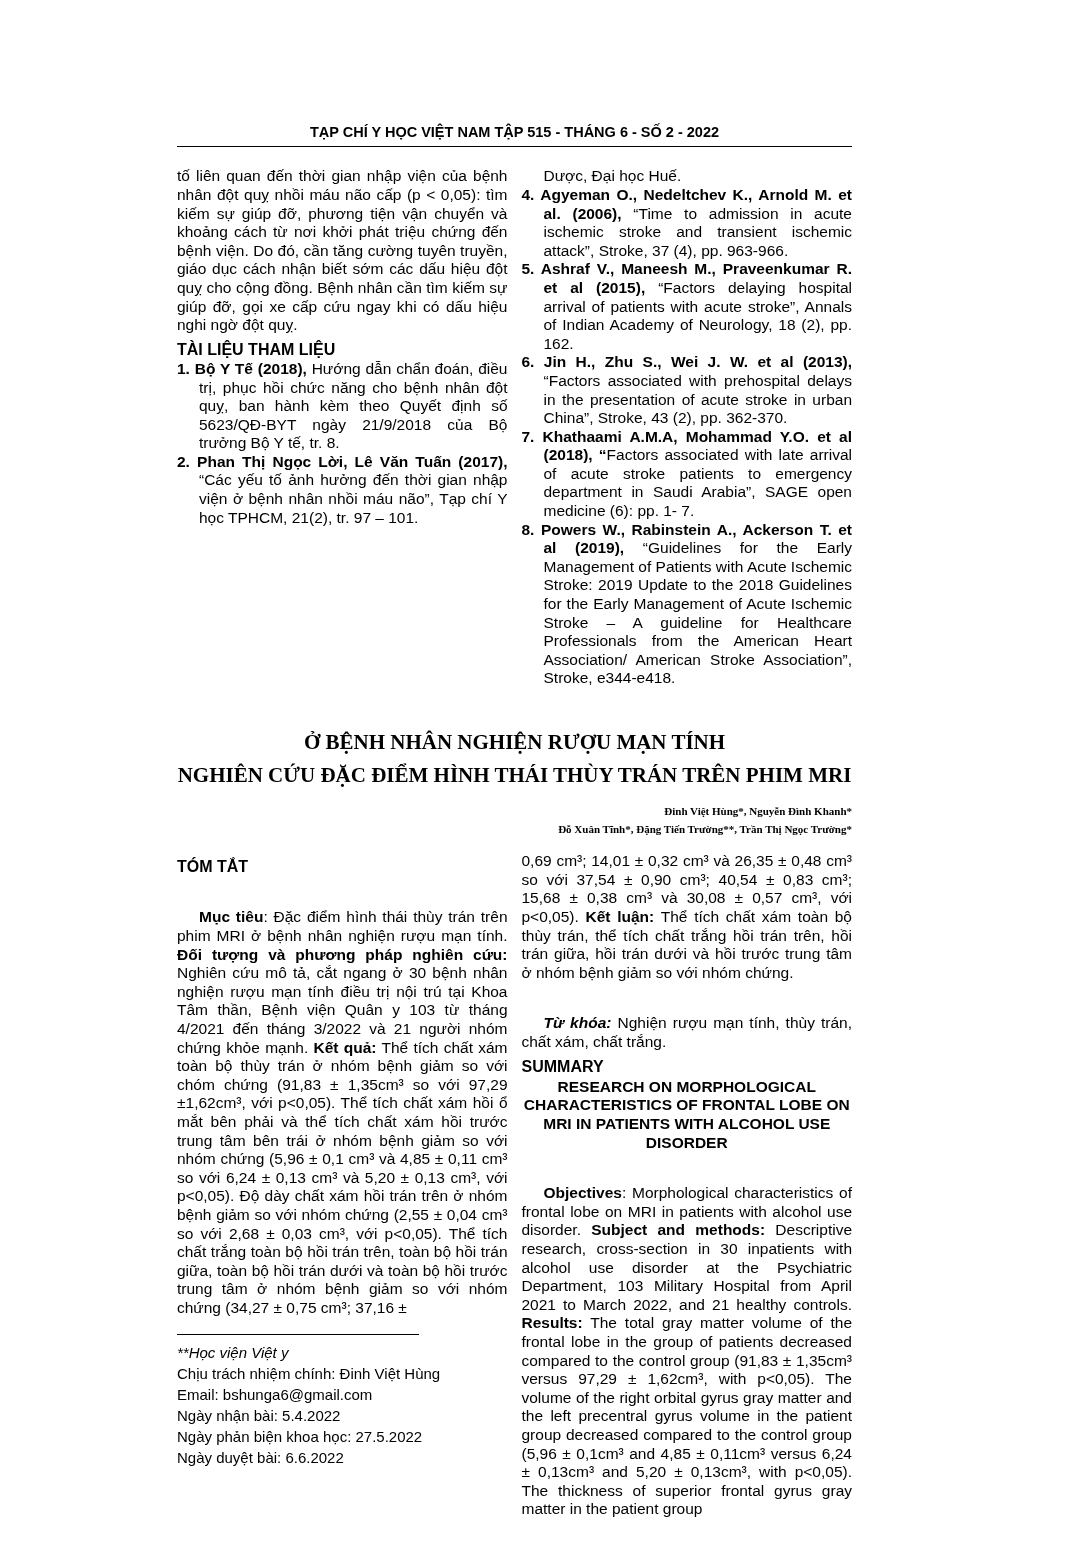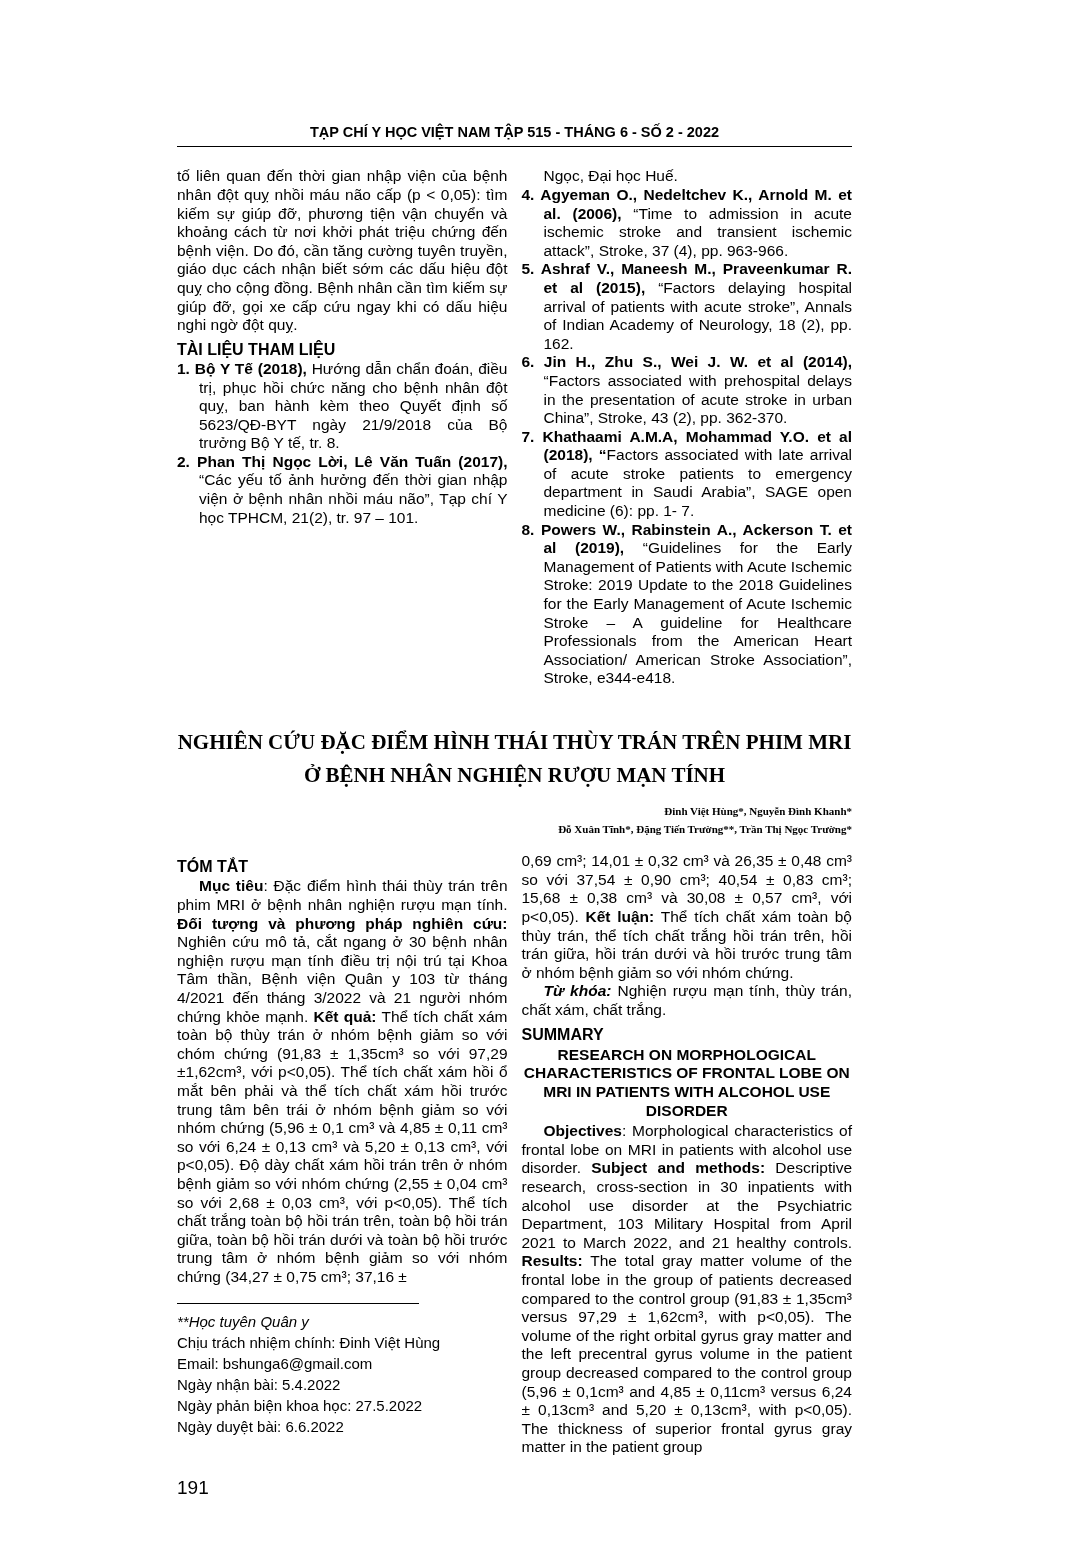--- a/index.html
+++ b/index.html
@@ -27,21 +27,21 @@
     padding-bottom: 5px;
     border-bottom: 1.6px solid #000;
   }
 
   .cols { display: flex; gap: 14px; }
   .col { flex: 1 1 0; min-width: 0; }
 
   .top-section { margin-top: 20px; }
 
   .para { text-align: justify; }
-  .indent { text-indent: 22px; }
+  .indent { text-indent: 22px; margin-top: 32px; }
 
   .section-heading {
     font-weight: bold;
     font-size: 16px;
     margin-top: 5px;
     margin-bottom: 1px;
   }
 
   .ref {
     text-align: justify;
@@ -107,58 +107,58 @@
 
       <div class="ref">
         <span class="b">1.</span><span><span class="b"> Bộ Y Tế (2018),</span><span> Hướng dẫn chẩn đoán, điều trị, phục hồi chức năng cho bệnh nhân đột quỵ, ban hành kèm theo Quyết định số 5623/QĐ-BYT ngày 21/9/2018 của Bộ trưởng Bộ Y tế, tr. 8.</span></span>
       </div>
       <div class="ref">
         <span class="b">2.</span><span><span class="b"> Phan Thị Ngọc Lời, Lê Văn Tuấn (2017),</span><span> “Các yếu tố ảnh hưởng đến thời gian nhập viện ở bệnh nhân nhồi máu não”, Tạp chí Y học TPHCM, 21(2), tr. 97 – 101.</span></span>
       </div>
     </div>
 
     <div class="col">
-      <p class="para ref-continuation">Ngọc, Đại học Huế.</p>
+      <p class="para ref-continuation">Dược, Đại học Huế.</p>
 
       <div class="ref">
         <span class="b">4.</span><span><span class="b"> Agyeman O., Nedeltchev K., Arnold M. et al. (2006),</span><span> “Time to admission in acute ischemic stroke and transient ischemic attack”, Stroke, 37 (4), pp. 963-966.</span></span>
       </div>
       <div class="ref">
         <span class="b">5.</span><span><span class="b"> Ashraf V., Maneesh M., Praveenkumar R. et al (2015),</span><span> “Factors delaying hospital arrival of patients with acute stroke”, Annals of Indian Academy of Neurology, 18 (2), pp. 162.</span></span>
       </div>
       <div class="ref">
-        <span class="b">6.</span><span><span class="b"> Jin H., Zhu S., Wei J. W. et al (2014),</span><span> “Factors associated with prehospital delays in the presentation of acute stroke in urban China”, Stroke, 43 (2), pp. 362-370.</span></span>
+        <span class="b">6.</span><span><span class="b"> Jin H., Zhu S., Wei J. W. et al (2013),</span><span> “Factors associated with prehospital delays in the presentation of acute stroke in urban China”, Stroke, 43 (2), pp. 362-370.</span></span>
       </div>
       <div class="ref">
         <span class="b">7.</span><span><span class="b"> Khathaami A.M.A, Mohammad Y.O. et al (2018), “</span><span>Factors associated with late arrival of acute stroke patients to emergency department in Saudi Arabia”, SAGE open medicine (6): pp. 1- 7.</span></span>
       </div>
       <div class="ref">
         <span class="b">8.</span><span><span class="b"> Powers W., Rabinstein A., Ackerson T. et al (2019),</span><span> “Guidelines for the Early Management of Patients with Acute Ischemic Stroke: 2019 Update to the 2018 Guidelines for the Early Management of Acute Ischemic Stroke – A guideline for Healthcare Professionals from the American Heart Association/ American Stroke Association”, Stroke, e344-e418.</span></span>
       </div>
     </div>
   </section>
 
   <h1 class="article-title">
+    <span class="title-line">Ở BỆNH NHÂN NGHIỆN RƯỢU MẠN TÍNH</span>
     <span class="title-line">NGHIÊN CỨU ĐẶC ĐIỂM HÌNH THÁI THÙY TRÁN TRÊN PHIM MRI</span>
-    <span class="title-line">Ở BỆNH NHÂN NGHIỆN RƯỢU MẠN TÍNH</span>
   </h1>
 
   <div class="authors">
     <div>Đinh Việt Hùng*, Nguyễn Đình Khanh*</div>
     <div>Đỗ Xuân Tĩnh*, Đặng Tiến Trường**, Trần Thị Ngọc Trường*</div>
   </div>
 
   <section class="cols main-section">
     <div class="col">
       <h3 class="section-heading">TÓM TẮT</h3>
       <p class="para indent"><span class="b">Mục tiêu</span><span>: Đặc điểm hình thái thùy trán trên phim MRI ở bệnh nhân nghiện rượu mạn tính. </span><span class="b">Đối tượng và phương pháp nghiên cứu:</span><span> Nghiên cứu mô tả, cắt ngang ở 30 bệnh nhân nghiện rượu mạn tính điều trị nội trú tại Khoa Tâm thần, Bệnh viện Quân y 103 từ tháng 4/2021 đến tháng 3/2022 và 21 người nhóm chứng khỏe mạnh. </span><span class="b">Kết quả:</span><span> Thể tích chất xám toàn bộ thùy trán ở nhóm bệnh giảm so với chóm chứng (91,83 ± 1,35cm³ so với 97,29 ±1,62cm³, với p&lt;0,05). Thể tích chất xám hồi ổ mắt bên phải và thể tích chất xám hồi trước trung tâm bên trái ở nhóm bệnh giảm so với nhóm chứng (5,96 ± 0,1 cm³ và 4,85 ± 0,11 cm³ so với 6,24 ± 0,13 cm³ và 5,20 ± 0,13 cm³, với p&lt;0,05). Độ dày chất xám hồi trán trên ở nhóm bệnh giảm so với nhóm chứng (2,55 ± 0,04 cm³ so với 2,68 ± 0,03 cm³, với p&lt;0,05). Thể tích chất trắng toàn bộ hồi trán trên, toàn bộ hồi trán giữa, toàn bộ hồi trán dưới và toàn bộ hồi trước trung tâm ở nhóm bệnh giảm so với nhóm chứng (34,27 ± 0,75 cm³; 37,16 ±</span></p>
 
       <div class="footnote-block">
         <div class="footnote-rule"></div>
-        <div class="footnote-line"><span class="i">**Học tuyên Quân y</span></div>
+        <div class="footnote-line"><span class="i">**Học viện Việt y</span></div>
         <div class="footnote-line"><span>Chịu trách nhiệm chính: Đinh Việt Hùng</span></div>
         <div class="footnote-line"><span>Email: bshunga6@gmail.com</span></div>
         <div class="footnote-line"><span>Ngày nhận bài: 5.4.2022</span></div>
         <div class="footnote-line"><span>Ngày phản biện khoa học: 27.5.2022</span></div>
         <div class="footnote-line"><span>Ngày duyệt bài: 6.6.2022</span></div>
       </div>
     </div>
 
     <div class="col">
       <p class="para"><span>0,69 cm³; 14,01 ± 0,32 cm³ và 26,35 ± 0,48 cm³ so với 37,54 ± 0,90 cm³; 40,54 ± 0,83 cm³; 15,68 ± 0,38 cm³ và 30,08 ± 0,57 cm³, với p&lt;0,05). </span><span class="b">Kết luận:</span><span> Thể tích chất xám toàn bộ thùy trán, thể tích chất trắng hồi trán trên, hồi trán giữa, hồi trán dưới và hồi trước trung tâm ở nhóm bệnh giảm so với nhóm chứng.</span></p>

